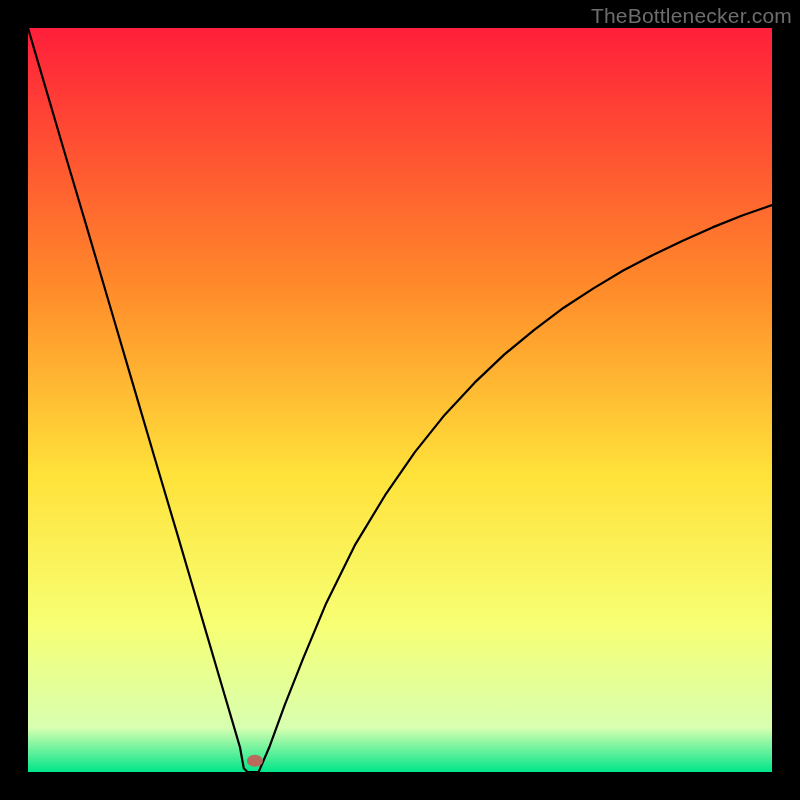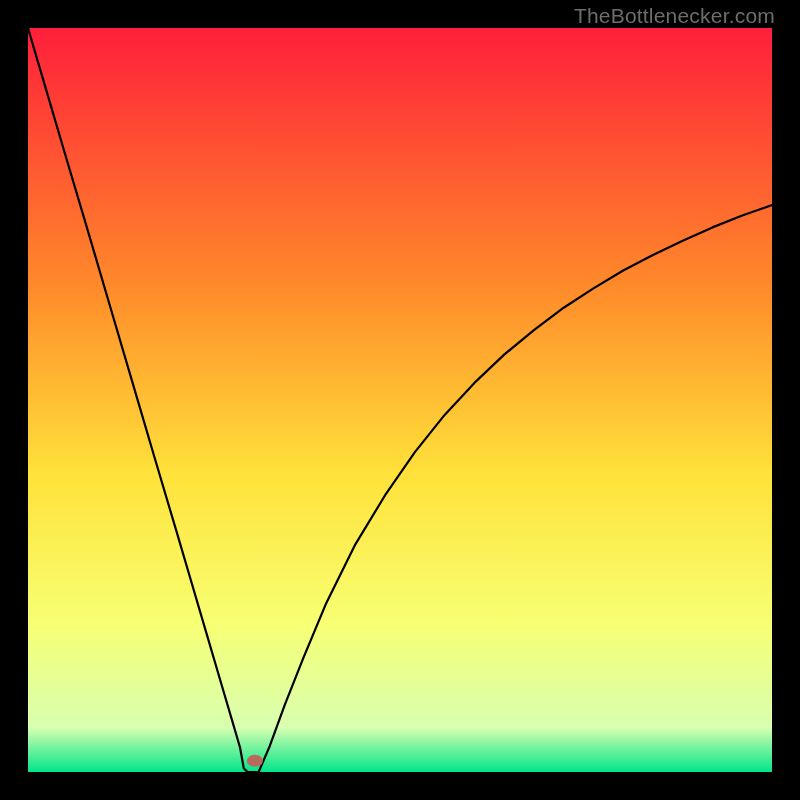--- a/index.html
+++ b/index.html
@@ -23,21 +23,21 @@
     position: absolute;
     left: 28px;
     top: 28px;
     width: 744px;
     height: 744px;
     overflow: hidden;
   }
   .watermark {
     position: absolute;
     top: 4px;
-    right: 25px;
+    right: 8px;
     color: #6d6d6d;
     font-size: 21px;
     font-weight: 400;
     letter-spacing: 0.2px;
     z-index: 10;
     text-align: right;
   }
   svg {
     display: block;
   }

